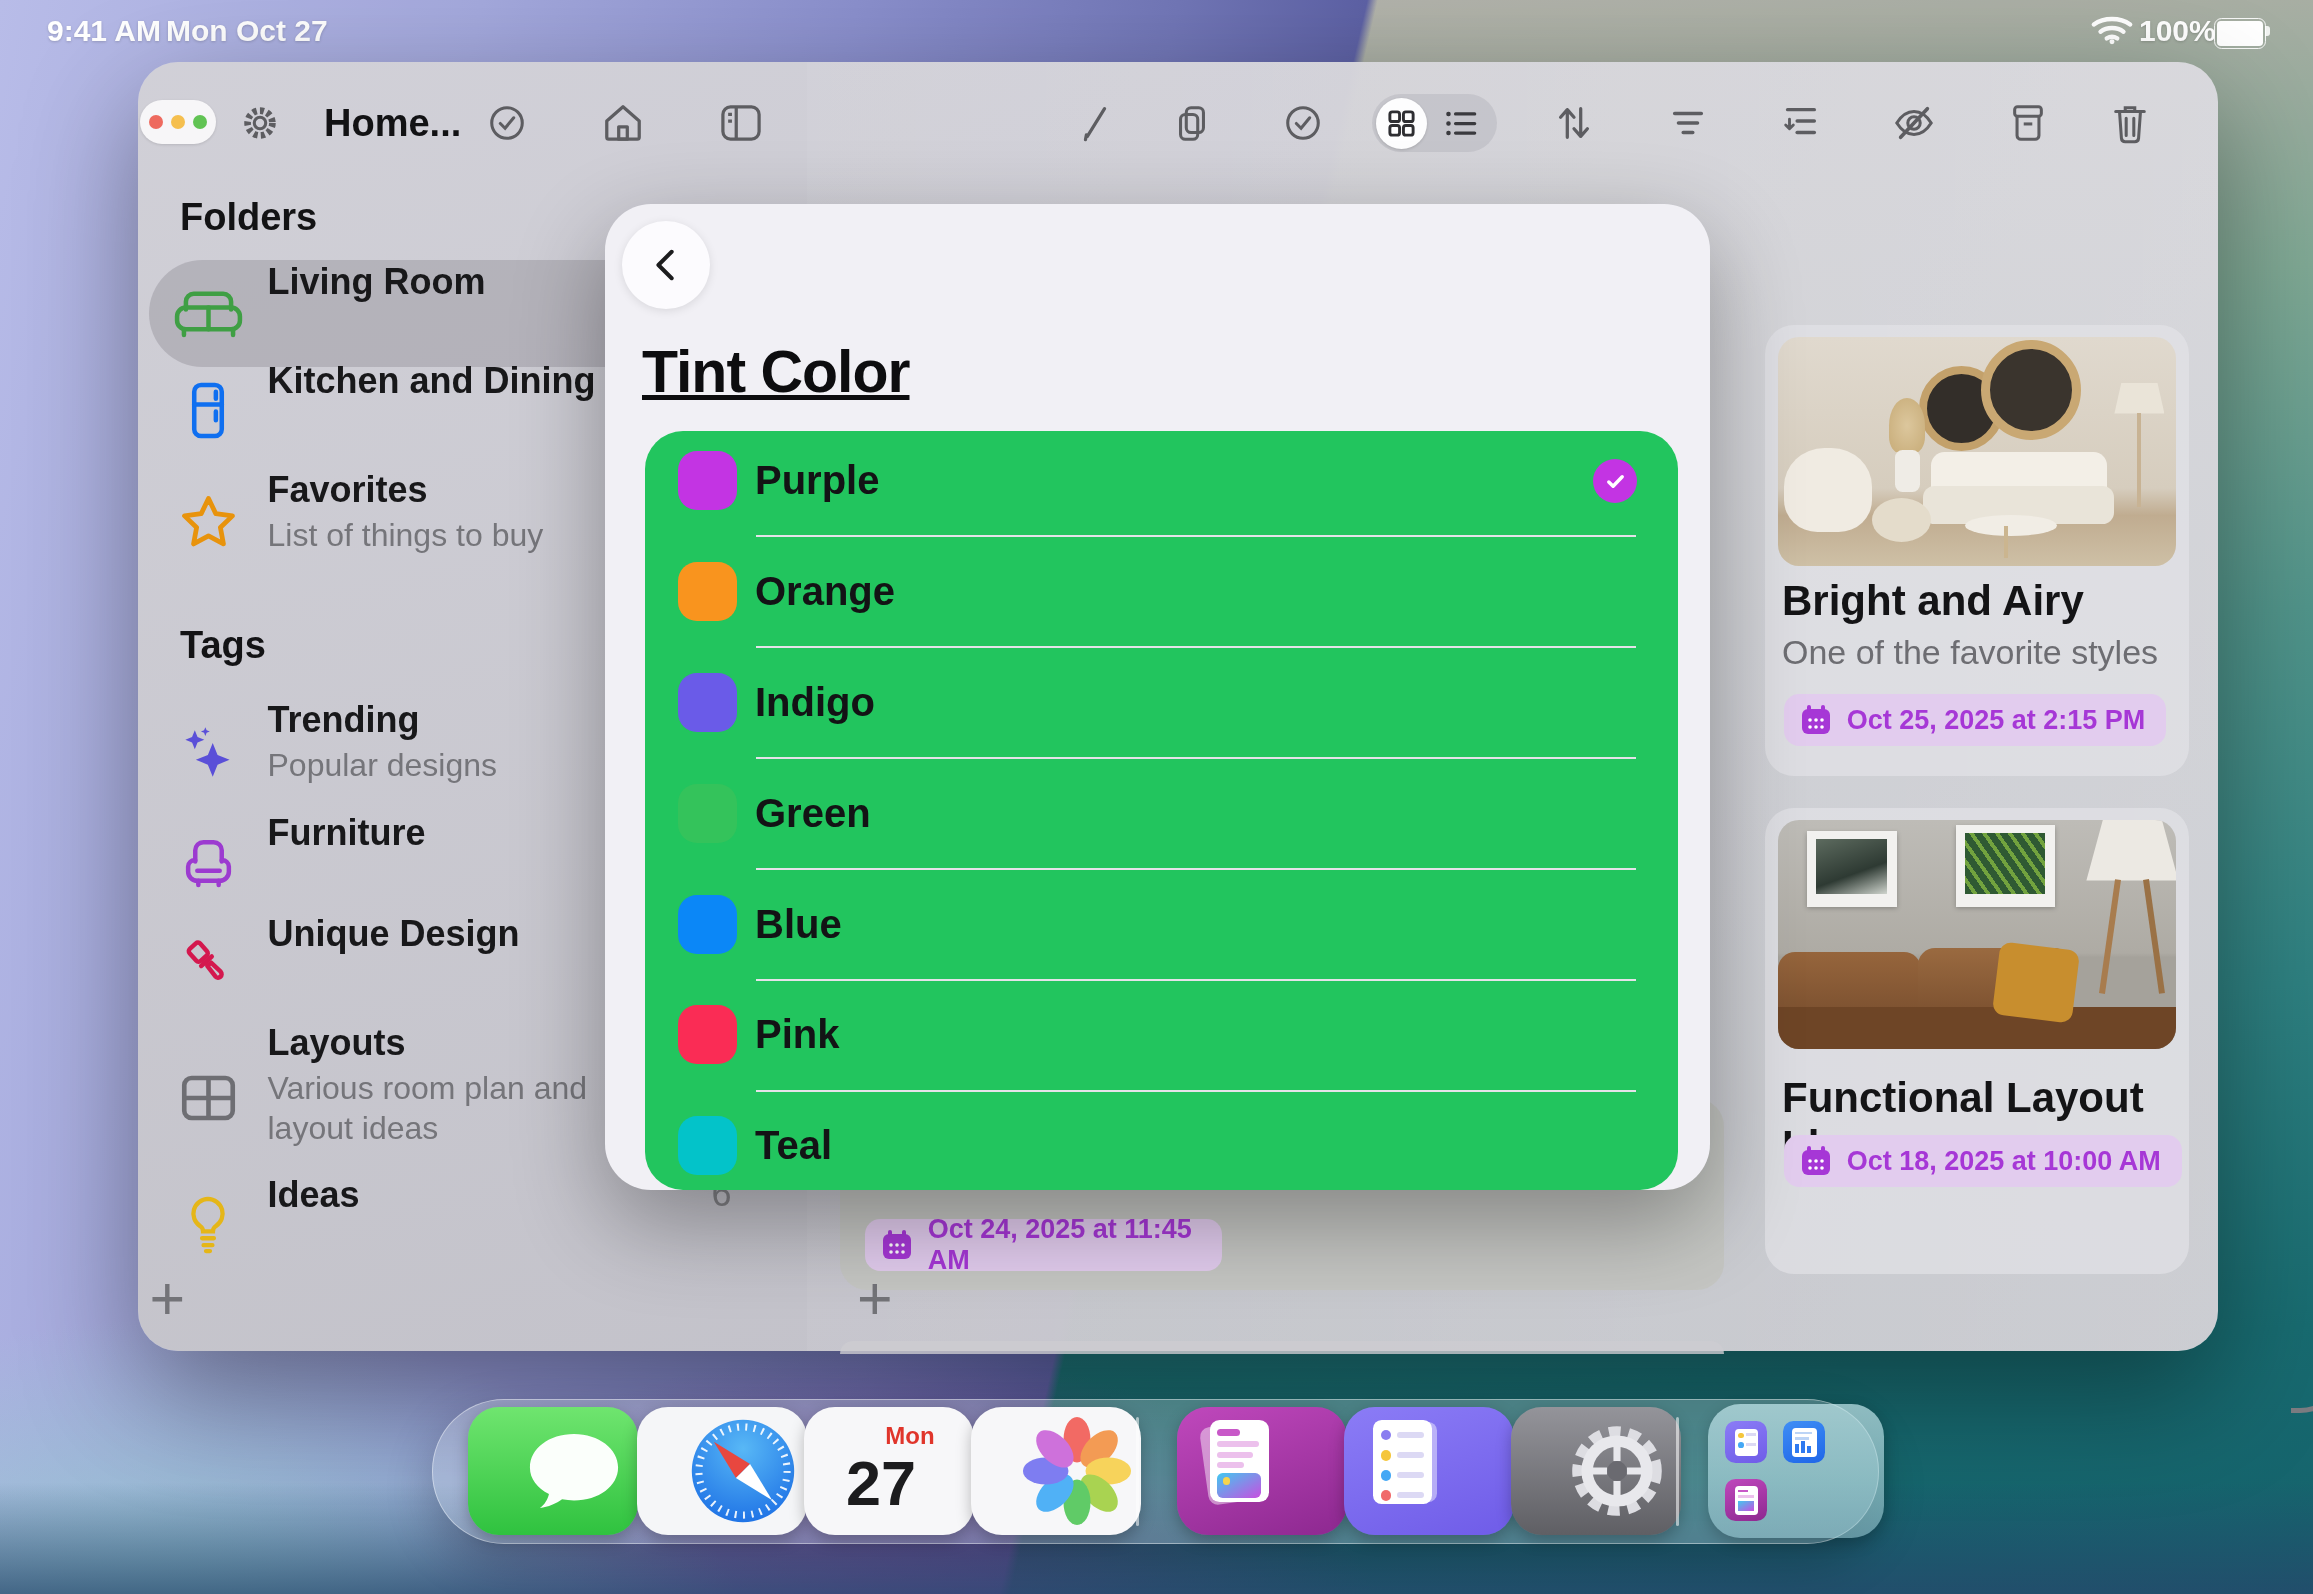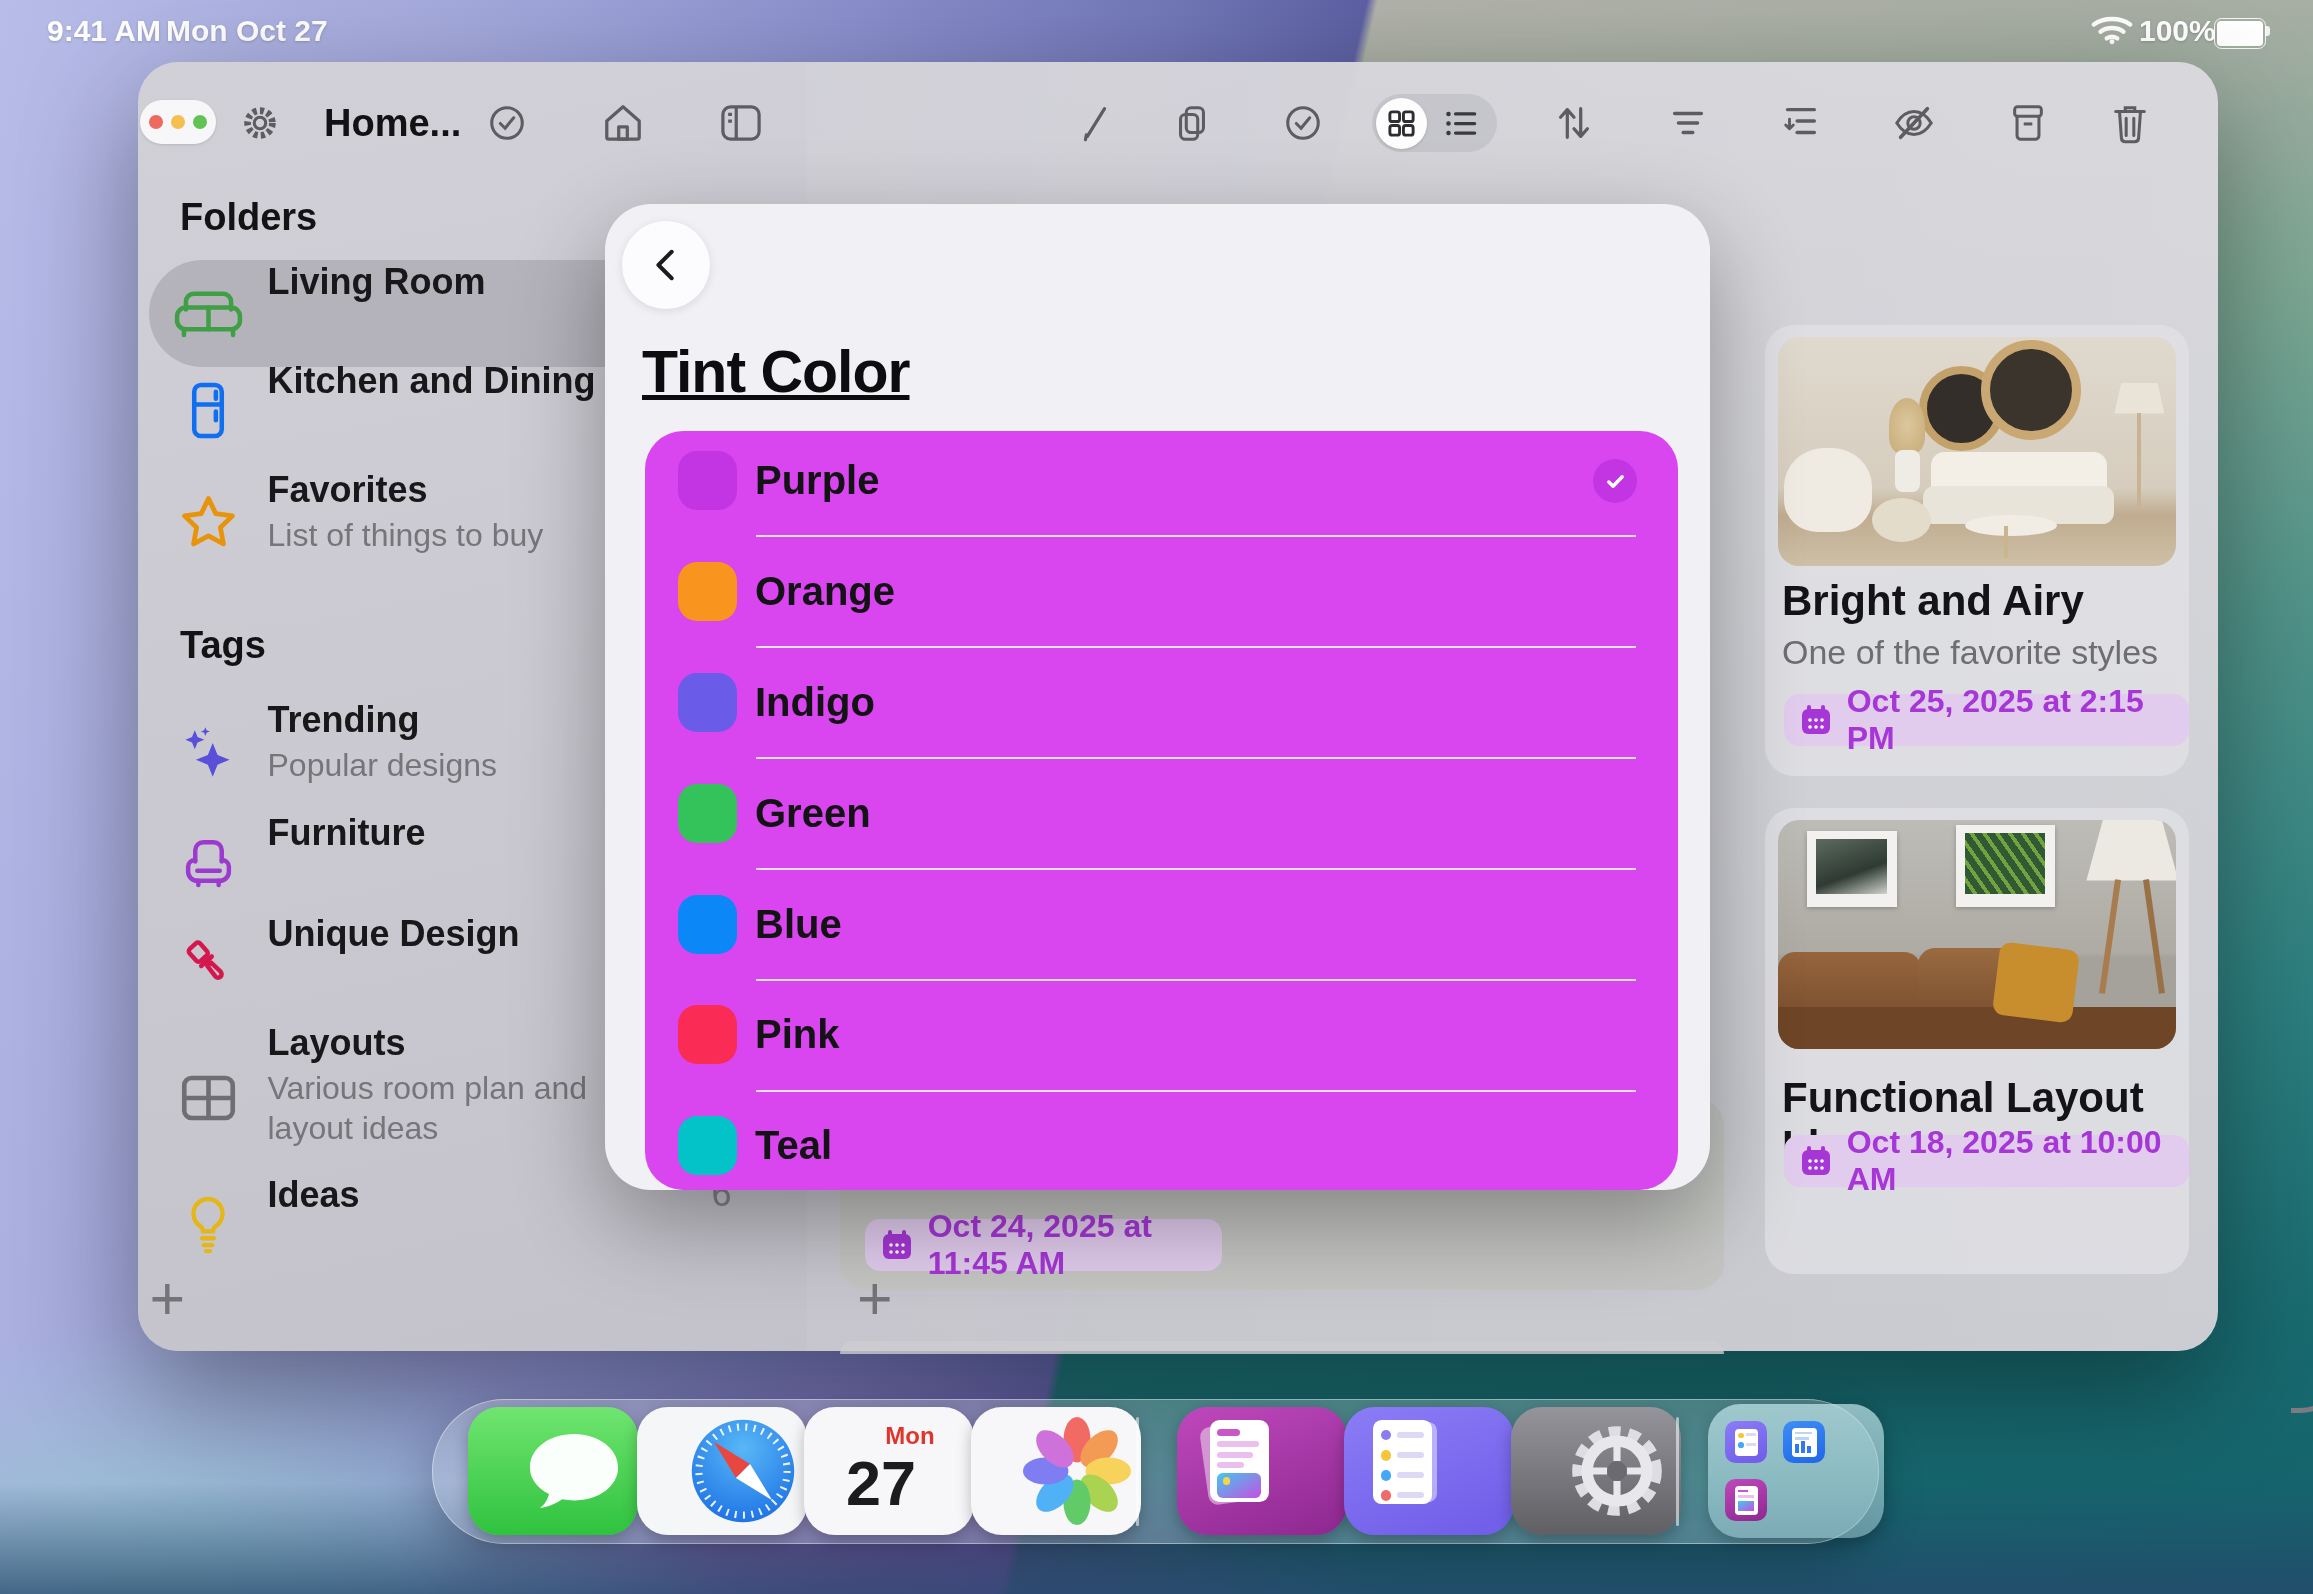--- a/index.html
+++ b/index.html
@@ -42,27 +42,27 @@
   .sicon{width:119px;display:flex;align-items:center;justify-content:center;flex:none;}
   .slabel{font-size:36px;font-weight:600;color:#18181a;line-height:1.2;}
   .ssub{font-size:32px;font-weight:400;color:#75757a;max-width:382px;line-height:1.26;margin-top:3.8px;}
   .scount{position:absolute;right:67px;font-size:36px;color:#828287;}
   .plusbtn{position:absolute;font-size:61px;font-weight:300;color:#737378;line-height:1;}
   
   .card{position:absolute;border-radius:29px;background:rgba(228,227,232,.66);}
   .cimg{position:absolute;left:13.4px;top:11.5px;width:398px;height:229px;border-radius:21px;overflow:hidden;}
   .ctitle{position:absolute;left:17px;font-size:42px;font-weight:700;color:#141416;}
   .csub{position:absolute;left:17px;font-size:34px;color:#6d6d72;}
-  .badge{position:absolute;height:52px;border-radius:15.3px;display:flex;align-items:center;gap:13.4px;padding:0 21px 0 15.3px;font-size:32px;font-weight:700;}
+  .badge{position:absolute;height:52px;border-radius:15.3px;display:flex;align-items:center;gap:13.4px;padding:0 21px 0 15.3px;font-size:27px;font-weight:700;}
   .badge svg{flex:none;}
   
   .modal{position:absolute;left:605px;top:204px;width:1105px;height:986px;border-radius:46px;background:#f1f0f5;box-shadow:0 33px 91px rgba(0,0,0,.33);overflow:hidden;}
   .backbtn{position:absolute;left:17px;top:17px;width:88px;height:88px;border-radius:50%;background:#fcfbfe;display:flex;align-items:center;justify-content:center;box-shadow:0 1.9px 9.6px rgba(0,0,0,.10);}
   .mtitle{position:absolute;left:37px;top:134px;font-size:59px;font-weight:800;letter-spacing:-1px;color:#0d0d0f;text-decoration:underline;}
-  .mlist{position:absolute;left:40px;top:227px;width:1033px;height:759px;background:#d946ef;border-radius:38px;overflow:hidden;}
+  .mlist{position:absolute;left:40px;top:227px;width:1033px;height:759px;background:#22c55e;border-radius:38px;overflow:hidden;}
   .mrow{position:absolute;left:0;width:100%;height:99px;}
   .swatch{position:absolute;left:33px;top:20px;width:59px;height:59px;border-radius:19px;}
   .mname{position:absolute;left:110px;top:0;line-height:99px;font-size:40px;font-weight:600;color:#131315;}
   .msep{position:absolute;left:111px;right:42px;height:1.9px;background:#e4e3e9;}
   .mcheck{position:absolute;left:948px;top:28px;width:44px;height:44px;border-radius:50%;display:flex;align-items:center;justify-content:center;}
   
   .dock{position:absolute;left:432px;top:1399px;width:1445px;height:143px;border-radius:72px;background:rgba(232,240,242,.26);border:1.9px solid rgba(255,255,255,.42);box-shadow:0 17px 48px rgba(0,0,0,.22);}
   .dicon{position:absolute;top:1407px;width:128px;height:128px;border-radius:31px;box-shadow:0 5.7px 15.3px rgba(0,0,0,.25);overflow:hidden;padding-left:42px;}
   .ddiv{position:absolute;top:1417px;width:2.9px;height:109px;background:rgba(255,255,255,.55);border-radius:1.9px;}
   .cal-day{display:block;text-align:center;font-size:24px;font-weight:600;color:#e0352b;margin-top:15.3px;}

